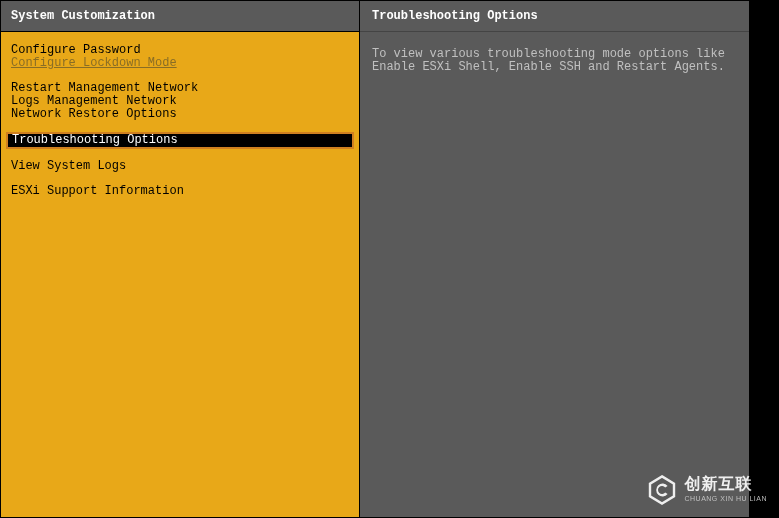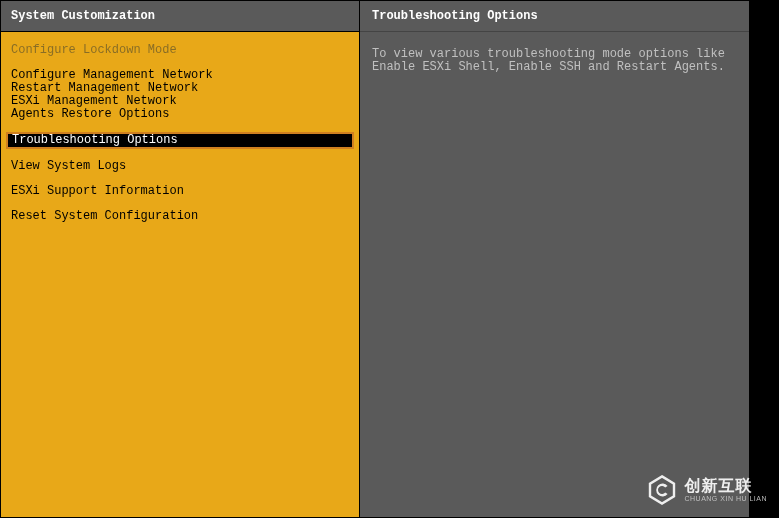--- a/index.html
+++ b/index.html
@@ -44,20 +44,21 @@
     }
     .menu-item {
       padding: 0 10px;
       line-height: 13px;
       color: #000;
       cursor: pointer;
     }
     .menu-item.disabled {
       color: #6a5a2a;
       opacity: 0.75;
+      text-decoration: underline;
     }
     .menu-item.selected {
       background: #000;
       color: #fff;
       margin: 0 6px;
       padding: 0 4px;
       border: 1px solid #d08020;
       outline: 1px solid #d08020;
     }
     .right-panel {
@@ -96,21 +97,21 @@
       display: flex;
       align-items: center;
       justify-content: center;
     }
     .watermark-text {
       display: flex;
       flex-direction: column;
       line-height: 1.1;
     }
     .watermark-cn {
-      font-family: Liberation Sans, sans-serif;
+      font-family: Liberation Mono, monospace;
       font-size: 16px;
       font-weight: bold;
       letter-spacing: 1px;
     }
     .watermark-en {
       font-family: sans-serif;
       font-size: 7px;
       letter-spacing: 0.5px;
       color: #ccc;
     }
@@ -125,39 +126,36 @@
   </style>
 </head>
 <body>
 
 <div class="container">
 
   <div class="left-panel">
     <div class="left-header">System Customization</div>
     <div class="menu" id="menu">
         <div class="menu-group">
+          <div class="menu-item">Configure Password</div>
           <div class="menu-item disabled">Configure Lockdown Mode</div>
         </div>
         <div class="menu-group">
-          <div class="menu-item">Configure Management Network</div>
           <div class="menu-item">Restart Management Network</div>
-          <div class="menu-item">ESXi Management Network</div>
-          <div class="menu-item">Agents Restore Options</div>
+          <div class="menu-item">Logs Management Network</div>
+          <div class="menu-item">Network Restore Options</div>
         </div>
         <div class="menu-group">
           <div class="menu-item selected">Troubleshooting Options</div>
         </div>
         <div class="menu-group">
           <div class="menu-item">View System Logs</div>
         </div>
         <div class="menu-group">
           <div class="menu-item">ESXi Support Information</div>
-        </div>
-        <div class="menu-group">
-          <div class="menu-item">Reset System Configuration</div>
         </div>
       </div>
   </div>
 
   <div class="right-panel">
     <div class="right-header">Troubleshooting Options</div>
     <div class="right-body">To view various troubleshooting mode options like Enable ESXi Shell, Enable SSH and Restart Agents.</div>
   </div>
 
 </div>

